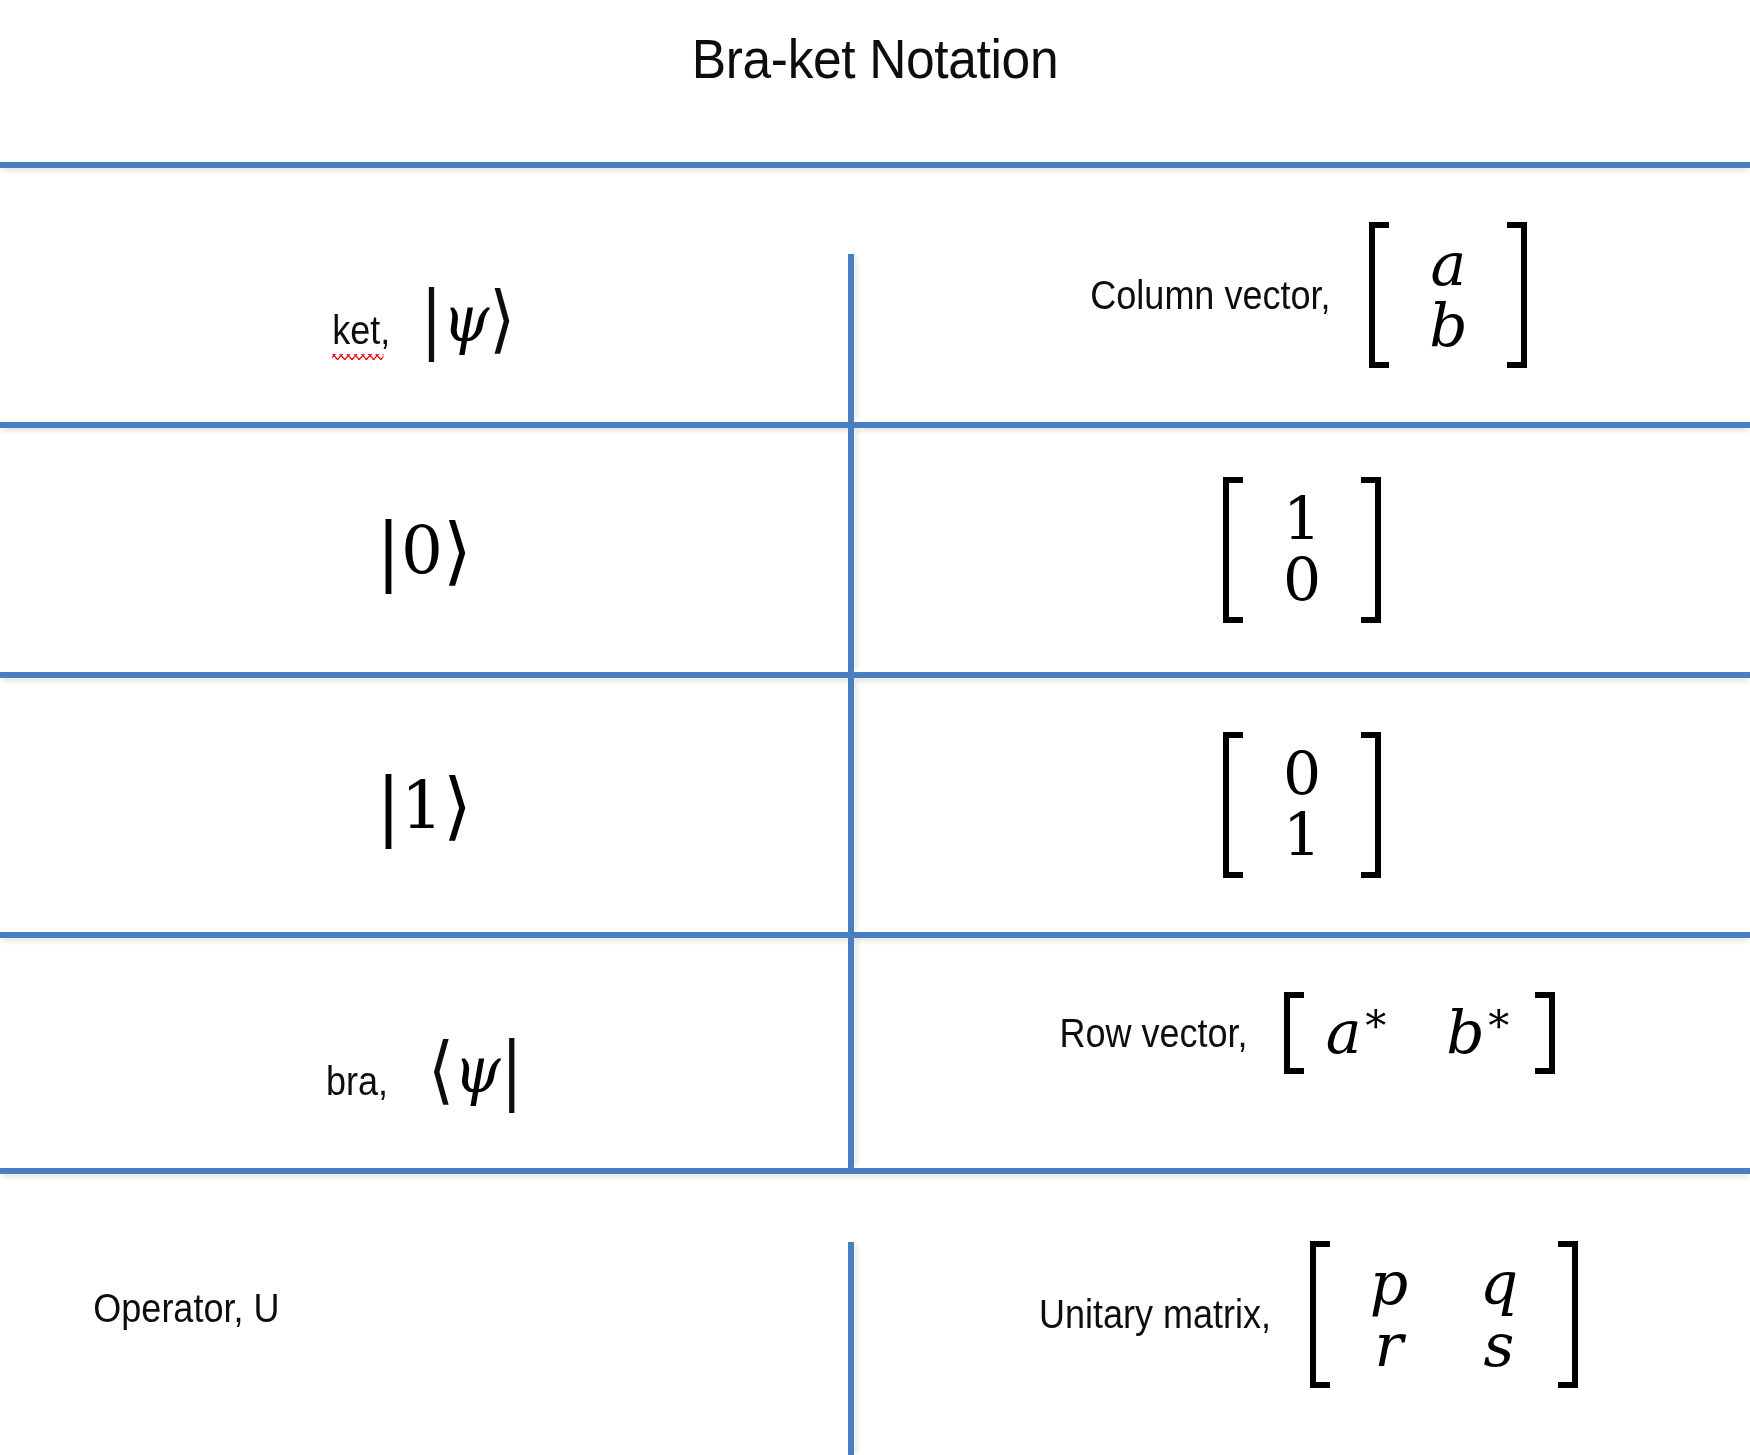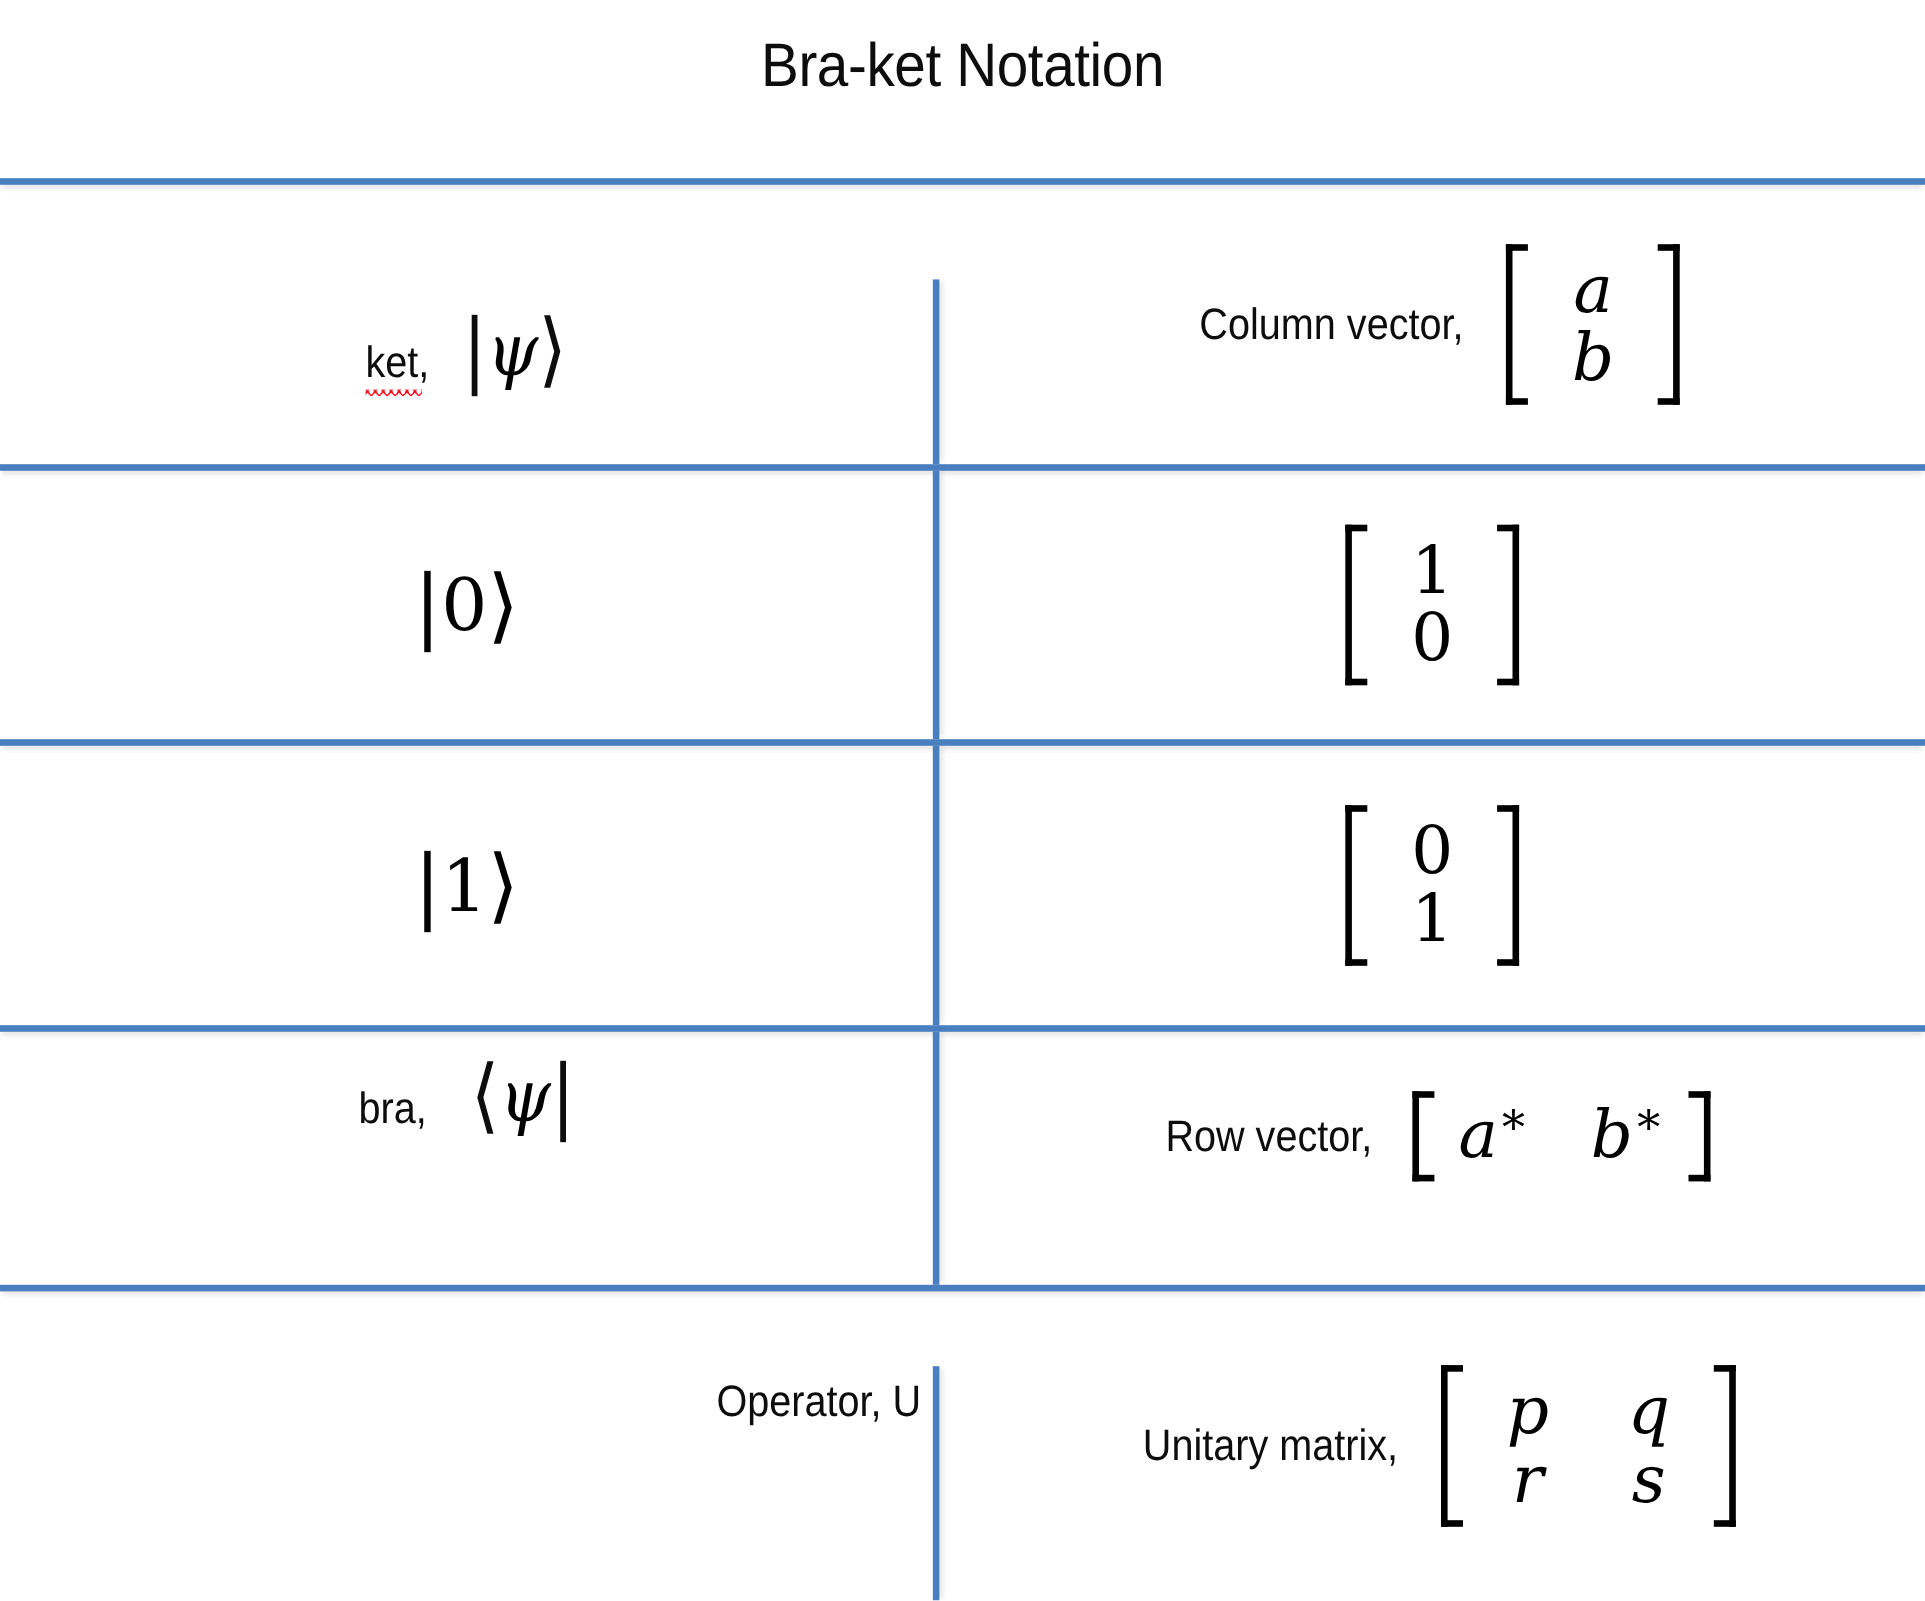--- a/index.html
+++ b/index.html
@@ -293,21 +293,21 @@
           <span class="mcell num">1</span>
         </span>
     </span>
     <span class="brk brk-r">
         <span style="position: absolute; height: 6px; width: 20px; background: rgb(0, 0, 0); top: 0px; right: 0px;"></span>
         <span style="position: absolute; height: 6px; width: 20px; background: rgb(0, 0, 0); bottom: 0px; right: 0px;"></span>
       </span>
   </span>
 </div>
 
-<div class="cell cell-left" style="top:899px; height:194px;text-align:right;">
+<div class="cell cell-left" style="top:972px; height:194px;text-align:right;">
   <span class="label">
     <span>bra,</span>
     &nbsp;&nbsp;
     <span class="ket-row">
       <span class="angle">⟨</span>
         <span class="math math-big">ψ</span>
         <span class="bar">|</span>
     </span>
   </span>
 </div>
@@ -327,21 +327,21 @@
         </span>
       </span>
       <span class="brk brk-r">
           <span style="position: absolute; height: 6px; width: 20px; background: rgb(0, 0, 0); top: 0px; right: 0px;"></span>
           <span style="position: absolute; height: 6px; width: 20px; background: rgb(0, 0, 0); bottom: 0px; right: 0px;"></span>
         </span>
     </span>
   </span>
 </div>
 
-<div class="cell cell-left" style="top:1174px; height:200px; justify-content:flex-end; padding-left:108px;">
+<div class="cell cell-left" style="top:1208px; height:200px; justify-content:flex-start; padding-left:83px;">
   <span class="label">Operator, U</span>
 </div>
 
 <div class="cell cell-right" style="top:1174px; height:281px;">
   <span class="rightgroup">
     <span class="label">Unitary matrix,</span>
     <span class="matrix">
       <span class="brk brk-l">
           <span style="position: absolute; height: 6px; width: 20px; background: rgb(0, 0, 0); top: 0px; left: 0px;"></span>
           <span style="position: absolute; height: 6px; width: 20px; background: rgb(0, 0, 0); bottom: 0px; left: 0px;"></span>

